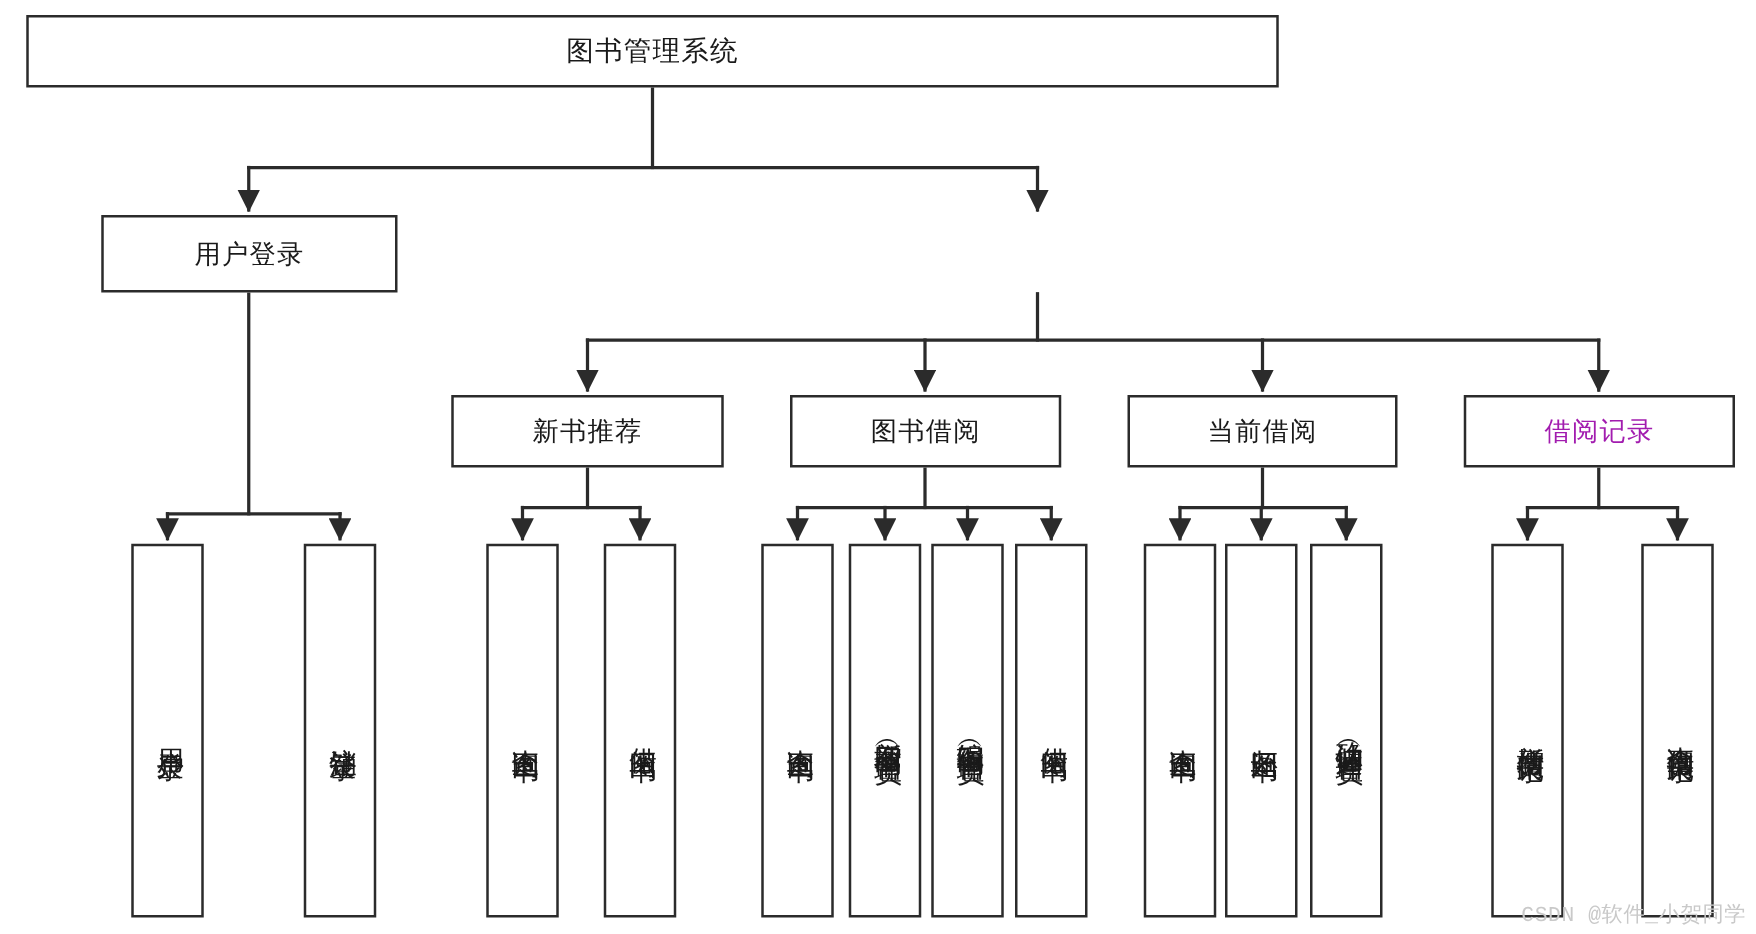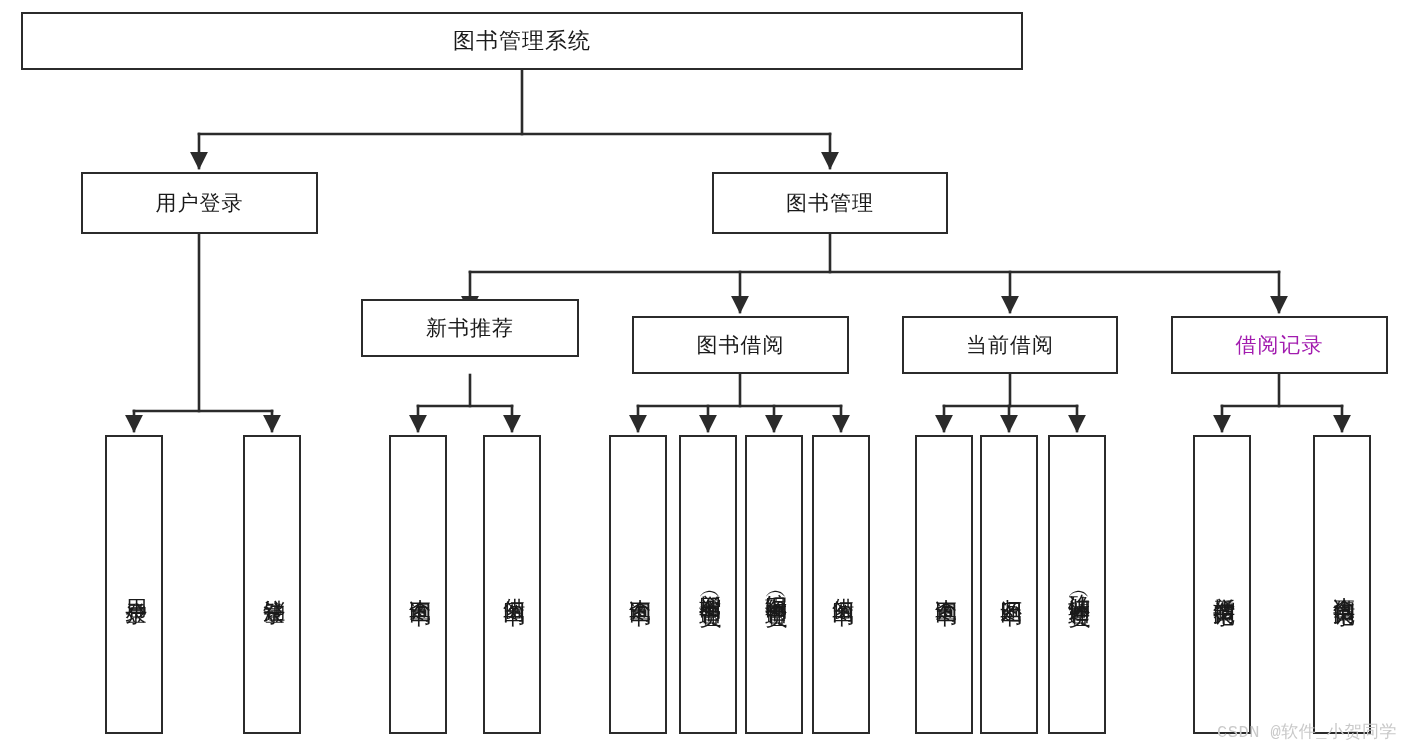--- a/index.html
+++ b/index.html
@@ -111,25 +111,22 @@
     </g>
   </svg>
 
   <div class="node h root" style="left: 21px; top: 12px; width: 1002px; height: 58px; border-color: rgb(43, 43, 43); background: rgb(255, 255, 255); color: rgb(26, 26, 26);">
     <span>图书管理系统</span>
   </div>
 
   <div class="node h" style="left: 81px; top: 172px; width: 237px; height: 62px; border-color: rgb(43, 43, 43); background: rgb(255, 255, 255); color: rgb(26, 26, 26);">
     <span>用户登录</span>
   </div>
-  <div class="node h" style="left: 712px; top: 172px; width: 236px; height: 62px; border-color: rgb(43, 43, 43); background: rgb(255, 255, 255); color: rgb(26, 26, 26);">
-    <span>图书管理</span>
-  </div>
 
-  <div class="node h" style="left: 361px; top: 299px; width: 218px; height: 58px; border-color: rgb(43, 43, 43); background: rgb(255, 255, 255); color: rgb(26, 26, 26);">
+  <div class="node h" style="left: 361px; top: 316px; width: 218px; height: 58px; border-color: rgb(43, 43, 43); background: rgb(255, 255, 255); color: rgb(26, 26, 26);">
     <span>新书推荐</span>
   </div>
   <div class="node h" style="left: 632px; top: 316px; width: 217px; height: 58px; border-color: rgb(43, 43, 43); background: rgb(255, 255, 255); color: rgb(26, 26, 26);">
     <span>图书借阅</span>
   </div>
   <div class="node h" style="left: 902px; top: 316px; width: 216px; height: 58px; border-color: rgb(43, 43, 43); background: rgb(255, 255, 255); color: rgb(26, 26, 26);">
     <span>当前借阅</span>
   </div>
   <div class="node h" style="left: 1171px; top: 316px; width: 217px; height: 58px; border-color: rgb(43, 43, 43); background: rgb(255, 255, 255); color: #a21caf;">
     <span>借阅记录</span>

